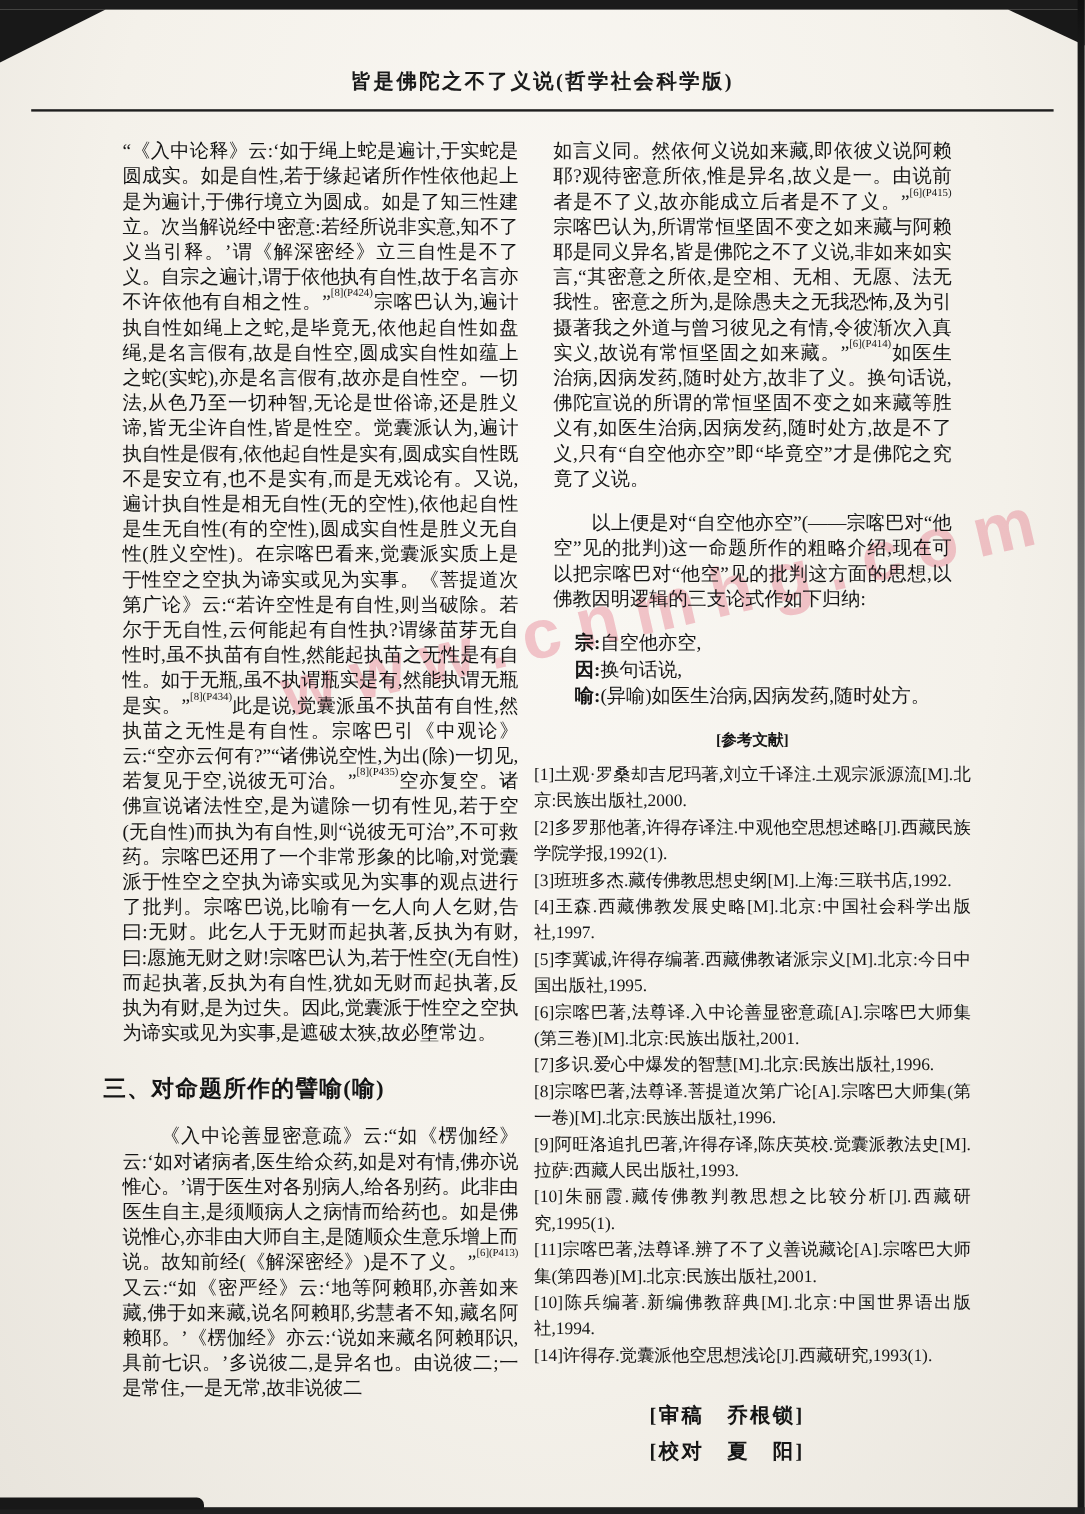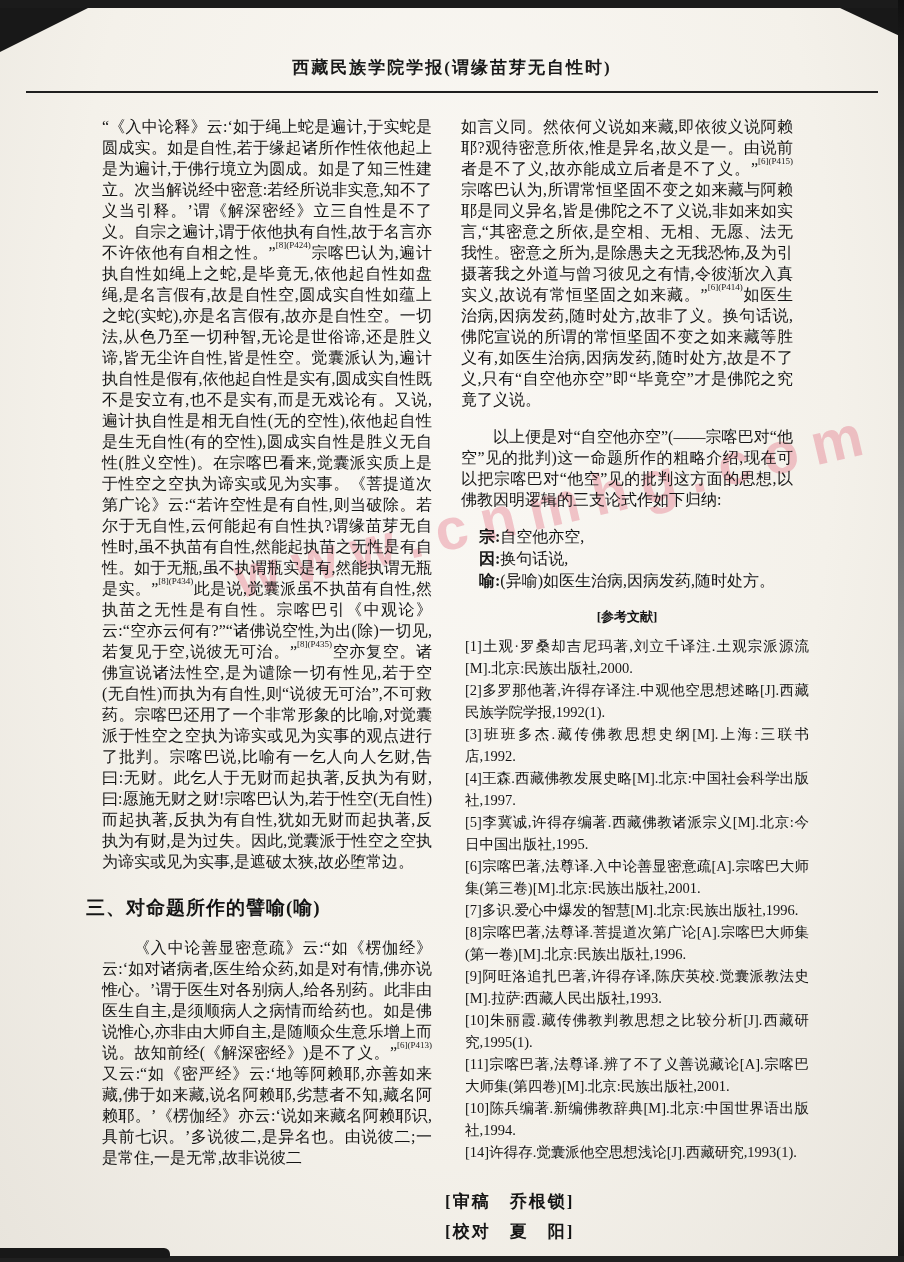--- a/index.html
+++ b/index.html
@@ -41,22 +41,22 @@
   .para.indent{text-indent:2em;}
   sup.ref-sup{font-size:9px;line-height:0;position:relative;top:-0.45em;letter-spacing:0;}
   .section-heading{
     text-align:left;font-weight:bold;font-size:19px;letter-spacing:1px;
     margin:25px 0 19px 0;text-indent:0;
   }
   .syllogism{margin:0 0 4px 34px;}
   .syl-line{line-height:22px;}
   .syl-label{font-weight:bold;}
   .references-heading{text-align:center;font-weight:bold;font-size:13px;margin:14px 0 8px 0;}
-  .references .ref-item{font-size:14.5px;line-height:22px;text-align:justify;margin-left:20px;}
-  .credits{margin-top:24px;text-align:left;padding-right:42px;}
+  .references .ref-item{font-size:14.5px;line-height:22px;text-align:justify;}
+  .credits{margin-top:24px;text-align:center;padding-right:42px;}
   .credit-line{font-weight:bold;font-size:17px;line-height:30px;letter-spacing:2px;}
   
   .watermark{
     position:absolute;left:235px;top:545px;white-space:nowrap;
     transform:rotate(-13deg);transform-origin:left center;
     font-family:"Liberation Sans","DejaVu Sans",sans-serif;
     font-size:58px;font-weight:bold;letter-spacing:14px;
     color:rgba(222,77,104,0.30);pointer-events:none;
   }
 </style>
@@ -65,21 +65,21 @@
 
 <div class="page">
 
   <div class="scan-top"></div>
   <div class="scan-corner-tl"></div>
   <div class="scan-corner-tr"></div>
   <div class="scan-edge-right"></div>
   <div class="scan-bottom"></div>
   <div class="scan-smudge-bl"></div>
 
-  <div class="journal-title">西藏民族学院学报(谓缘苗芽无自性时)</div>
+  <div class="journal-title">皆是佛陀之不了义说(哲学社会科学版)</div>
   <div class="header-rule"></div>
 
   <div class="watermark">www.cnmhg.com</div>
 
   <div class="col col-left">
     <p class="para"><span>“《入中论释》云:‘如于绳上蛇是遍计,于实蛇是圆成实。如是自性,若于缘起诸所作性依他起上是为遍计,于佛行境立为圆成。如是了知三性建立。次当解说经中密意:若经所说非实意,知不了义当引释。’谓《解深密经》立三自性是不了义。自宗之遍计,谓于依他执有自性,故于名言亦不许依他有自相之性。”</span><sup class="ref-sup">[8](P424)</sup><span>宗喀巴认为,遍计执自性如绳上之蛇,是毕竟无,依他起自性如盘绳,是名言假有,故是自性空,圆成实自性如蕴上之蛇(实蛇),亦是名言假有,故亦是自性空。一切法,从色乃至一切种智,无论是世俗谛,还是胜义谛,皆无尘许自性,皆是性空。觉囊派认为,遍计执自性是假有,依他起自性是实有,圆成实自性既不是安立有,也不是实有,而是无戏论有。又说,遍计执自性是相无自性(无的空性),依他起自性是生无自性(有的空性),圆成实自性是胜义无自性(胜义空性)。在宗喀巴看来,觉囊派实质上是于性空之空执为谛实或见为实事。《菩提道次第广论》云:“若许空性是有自性,则当破除。若尔于无自性,云何能起有自性执?谓缘苗芽无自性时,虽不执苗有自性,然能起执苗之无性是有自性。如于无瓶,虽不执谓瓶实是有,然能执谓无瓶是实。”</span><sup class="ref-sup">[8](P434)</sup><span>此是说,觉囊派虽不执苗有自性,然执苗之无性是有自性。宗喀巴引《中观论》云:“空亦云何有?”“诸佛说空性,为出(除)一切见,若复见于空,说彼无可治。”</span><sup class="ref-sup">[8](P435)</sup><span>空亦复空。诸佛宣说诸法性空,是为谴除一切有性见,若于空(无自性)而执为有自性,则“说彼无可治”,不可救药。宗喀巴还用了一个非常形象的比喻,对觉囊派于性空之空执为谛实或见为实事的观点进行了批判。宗喀巴说,比喻有一乞人向人乞财,告曰:无财。此乞人于无财而起执著,反执为有财,曰:愿施无财之财!宗喀巴认为,若于性空(无自性)而起执著,反执为有自性,犹如无财而起执著,反执为有财,是为过失。因此,觉囊派于性空之空执为谛实或见为实事,是遮破太狭,故必堕常边。</span></p>
     <div class="section-heading">三、对命题所作的譬喻(喻)</div>
     <p class="para indent"><span>《入中论善显密意疏》云:“如《楞伽经》云:‘如对诸病者,医生给众药,如是对有情,佛亦说惟心。’谓于医生对各别病人,给各别药。此非由医生自主,是须顺病人之病情而给药也。如是佛说惟心,亦非由大师自主,是随顺众生意乐增上而说。故知前经(《解深密经》)是不了义。”</span><sup class="ref-sup">[6](P413)</sup><span>又云:“如《密严经》云:‘地等阿赖耶,亦善如来藏,佛于如来藏,说名阿赖耶,劣慧者不知,藏名阿赖耶。’《楞伽经》亦云:‘说如来藏名阿赖耶识,具前七识。’多说彼二,是异名也。由说彼二;一是常住,一是无常,故非说彼二</span></p>
   </div>
 

